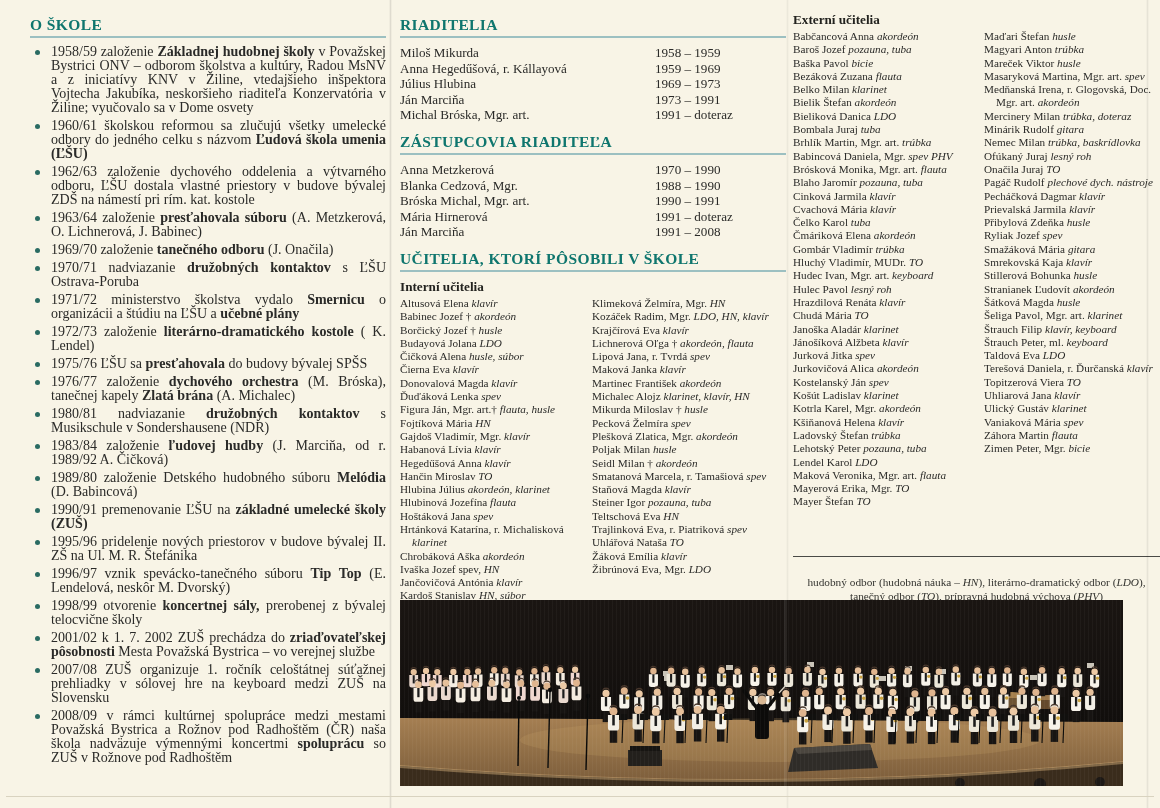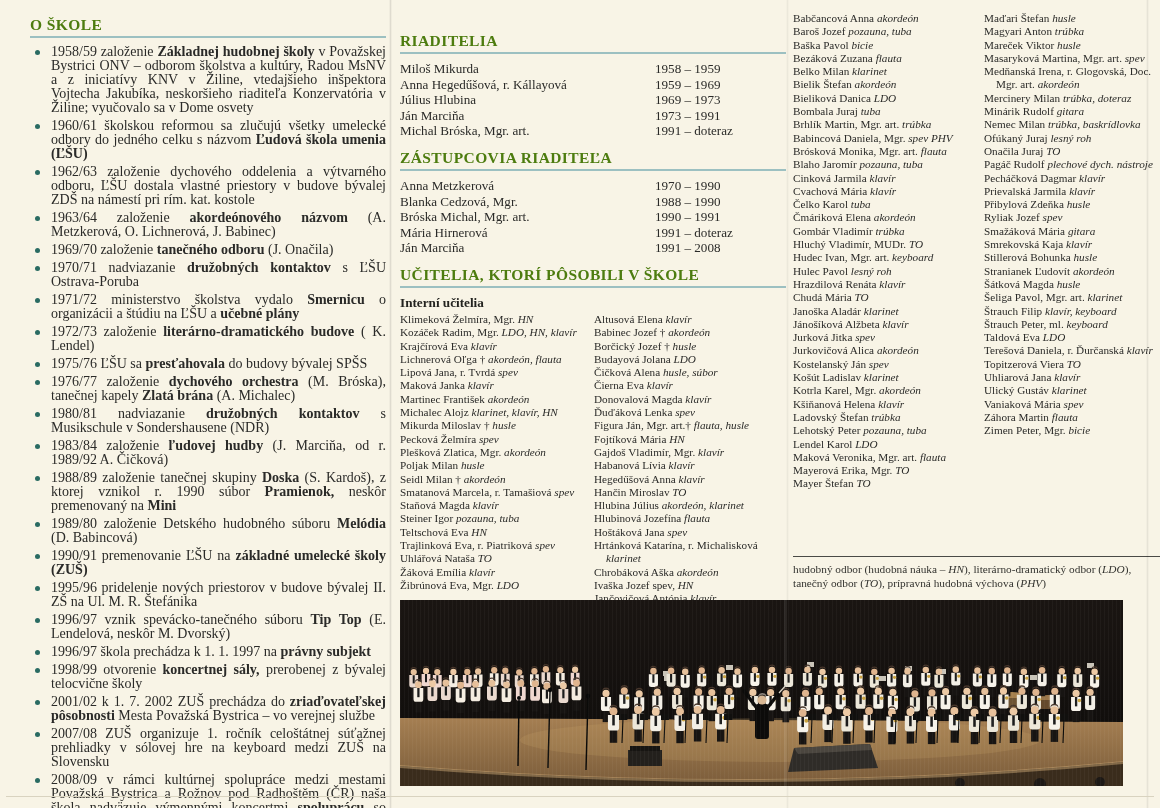--- a/index.html
+++ b/index.html
@@ -10,25 +10,25 @@
     color:#2a2a28; overflow:hidden;
   }
   .fold{position:absolute;top:0;bottom:0;width:3px;pointer-events:none;}
   .fold-1{left:389px;background:linear-gradient(90deg,rgba(0,0,0,0.00),rgba(0,0,0,0.10),rgba(0,0,0,0.00));}
   .fold-2{left:786px;background:linear-gradient(90deg,rgba(0,0,0,0.00),rgba(0,0,0,0.05),rgba(0,0,0,0.00));}
   .fold-3{left:1146px;background:linear-gradient(90deg,rgba(0,0,0,0.00),rgba(0,0,0,0.07),rgba(0,0,0,0.00));}
   .bottom-rule{position:absolute;left:6px;right:6px;top:796px;height:1px;background:#d9d3c0;}
 
   .col{position:absolute;}
   .col-left{left:30px;top:16px;width:356px;}
-  .col-mid{left:400px;top:32px;width:386px;font-family:Liberation Serif, serif;}
+  .col-mid{left:400px;top:16px;width:386px;font-family:Liberation Serif, serif;}
   .col-right{left:793px;top:12px;width:367px;}
 
   .sec-head{
-    font-size:15.5px;font-weight:bold;color:#4d7c0f;letter-spacing:.4px;
+    font-size:15.5px;font-weight:bold;color:#0f766e;letter-spacing:.4px;
     border-bottom:2px solid #9cc0c1;padding-bottom:2px;margin:0 0 7px 0;
   }
   .sub-head{font-size:13.2px;font-weight:bold;color:#23231f;margin:0 0 2px 0;}
 
   
   .bullets{list-style:none;margin:0;padding:0;}
   .bullets li{
     position:relative;padding-left:21px;margin-bottom:4px;
     font-size:14px;line-height:14px;text-align:justify;font-family:Liberation Serif, serif;
   }
@@ -48,22 +48,22 @@
   .tcol{font-size:11.2px;line-height:13.3px;}
   .tcol .entry{padding-left:12px;text-indent:-12px;}
   .int-c1{width:188px;margin-right:4px;}
   .int-c2{width:194px;}
   .ext-c1{width:186px;margin-right:5px;}
   .ext-c2{width:176px;}
   .tcol i, .footnote i{font-style:italic;}
 
   .footnote{
     position:absolute;left:793px;top:556px;width:367px;
-    border-top:1.2px solid #4a4a46;padding-top:5px;
-    font-size:11.3px;line-height:14.2px;color:#33332f;
+    border-top:1.2px solid #4a4a46;padding-top:18px;
+    font-size:11.3px;line-height:14.2px;color:#33332f;text-align:center;
   }
 
   
   .photo{
     position:absolute;left:400px;top:600px;width:723px;height:186px;
     background:#141110;overflow:hidden;
   }
   .photo::after{
     content:'';position:absolute;inset:0;pointer-events:none;
     background:repeating-linear-gradient(90deg,rgba(255,255,255,0.035) 0 1px,transparent 1px 4px);
@@ -74,35 +74,33 @@
 <body>
 
 <div class="page">
 
   <div class="col col-left">
     <div class="sec-head">O ŠKOLE</div>
     <ul class="bullets">
         <li>1958/59 založenie <b>Základnej hudobnej školy</b> v Považskej Bystrici ONV – odborom školstva a kultúry, Radou MsNV a z iniciatívy KNV v Žiline, vtedajšieho inšpektora Vojtecha Jakubíka, neskoršieho riaditeľa Konzervatória v Žiline; vyučovalo sa v Dome osvety</li>
         <li>1960/61 školskou reformou sa zlučujú všetky umelecké odbory do jedného celku s názvom <b>Ľudová škola umenia (ĽŠU)</b></li>
         <li>1962/63 založenie dychového oddelenia a výtvarného odboru, ĽŠU dostala vlastné priestory v budove bývalej ZDŠ na námestí pri rím. kat. kostole</li>
-        <li>1963/64 založenie <b>akordeónového názvom</b> (A. Metzkerová, O. Lichnerová, J. Babinec)</li>
+        <li>1963/64 založenie <b>presťahovala súboru</b> (A. Metzkerová, O. Lichnerová, J. Babinec)</li>
         <li>1969/70 založenie <b>tanečného odboru</b> (J. Onačila)</li>
         <li>1970/71 nadviazanie <b>družobných kontaktov</b> s ĽŠU Ostrava-Poruba</li>
         <li>1971/72 ministerstvo školstva vydalo <b>Smernicu</b> o organizácii a štúdiu na ĽŠU a <b>učebné plány</b></li>
-        <li>1972/73 založenie <b>literárno-dramatického budove</b> ( K. Lendel)</li>
+        <li>1972/73 založenie <b>literárno-dramatického kostole</b> ( K. Lendel)</li>
         <li>1975/76 ĽŠU sa <b>presťahovala</b> do budovy bývalej SPŠS</li>
         <li>1976/77 založenie <b>dychového orchestra</b> (M. Bróska), tanečnej kapely <b>Zlatá brána</b> (A. Michalec)</li>
         <li>1980/81 nadviazanie <b>družobných kontaktov</b> s Musikschule v Sondershausene (NDR)</li>
         <li>1983/84 založenie <b>ľudovej hudby</b> (J. Marciňa, od r. 1989/92 A. Čičková)</li>
-        <li>1988/89 založenie tanečnej skupiny <b>Doska</b> (S. Kardoš), z ktorej vznikol r. 1990 súbor <b>Pramienok,</b> neskôr premenovaný na <b>Mini</b></li>
         <li>1989/80 založenie Detského hudobného súboru <b>Melódia</b> (D. Babincová)</li>
         <li>1990/91 premenovanie ĽŠU na <b>základné umelecké školy (ZUŠ)</b></li>
         <li>1995/96 pridelenie nových priestorov v budove bývalej II. ZŠ na Ul. M. R. Štefánika</li>
         <li>1996/97 vznik spevácko-tanečného súboru <b>Tip Top</b> (E. Lendelová, neskôr M. Dvorský)</li>
-        <li>1996/97 škola prechádza k 1. 1. 1997 na <b>právny subjekt</b></li>
         <li>1998/99 otvorenie <b>koncertnej sály,</b> prerobenej z bývalej telocvične školy</li>
         <li>2001/02 k 1. 7. 2002 ZUŠ prechádza do <b>zriaďovateľskej pôsobnosti</b> Mesta Považská Bystrica – vo verejnej službe</li>
         <li>2007/08 ZUŠ organizuje 1. ročník celoštátnej súťažnej prehliadky v sólovej hre na keyboard medzi ZUŠ na Slovensku</li>
         <li>2008/09 v rámci kultúrnej spolupráce medzi mestami Považská Bystrica a Rožnov pod Radhoštěm (ČR) naša škola nadväzuje výmennými koncertmi <b>spoluprácu</b> so ZUŠ v Rožnove pod Radhoštěm</li>
       </ul>
   </div>
 
   <div class="col col-mid">
     <div class="sec-head">RIADITELIA</div>
     <div class="dir-rows">
@@ -149,43 +147,20 @@
         <div class="dir-row">
           <span class="name">Ján Marciňa</span>
           <span class="years">1991 – 2008</span>
         </div>
       </div>
 
     <div class="sec-head mt">UČITELIA, KTORÍ PÔSOBILI V ŠKOLE</div>
 
     <div class="sub-head">Interní učitelia</div>
     <div class="teach-cols">
-      <div class="tcol int-c2">
-          <div class="entry">Klimeková Želmíra, Mgr. <i>HN</i></div>
-          <div class="entry">Kozáček Radim, Mgr. <i>LDO, HN, klavír</i></div>
-          <div class="entry">Krajčírová Eva <i>klavír</i></div>
-          <div class="entry">Lichnerová Oľga † <i>akordeón, flauta</i></div>
-          <div class="entry">Lipová Jana, r. Tvrdá <i>spev</i></div>
-          <div class="entry">Maková Janka <i>klavír</i></div>
-          <div class="entry">Martinec František <i>akordeón</i></div>
-          <div class="entry">Michalec Alojz <i>klarinet, klavír, HN</i></div>
-          <div class="entry">Mikurda Miloslav † <i>husle</i></div>
-          <div class="entry">Pecková Želmíra <i>spev</i></div>
-          <div class="entry">Plešková Zlatica, Mgr. <i>akordeón</i></div>
-          <div class="entry">Poljak Milan <i>husle</i></div>
-          <div class="entry">Seidl Milan † <i>akordeón</i></div>
-          <div class="entry">Smatanová Marcela, r. Tamašiová <i>spev</i></div>
-          <div class="entry">Staňová Magda <i>klavír</i></div>
-          <div class="entry">Steiner Igor <i>pozauna, tuba</i></div>
-          <div class="entry">Teltschová Eva <i>HN</i></div>
-          <div class="entry">Trajlinková Eva, r. Piatriková <i>spev</i></div>
-          <div class="entry">Uhlářová Nataša <i>TO</i></div>
-          <div class="entry">Žáková Emília <i>klavír</i></div>
-          <div class="entry">Žibrúnová Eva, Mgr. <i>LDO</i></div>
-        </div>
       <div class="tcol int-c1">
           <div class="entry">Altusová Elena <i>klavír</i></div>
           <div class="entry">Babinec Jozef † <i>akordeón</i></div>
           <div class="entry">Borčický Jozef † <i>husle</i></div>
           <div class="entry">Budayová Jolana <i>LDO</i></div>
           <div class="entry">Čičková Alena <i>husle, súbor</i></div>
           <div class="entry">Čierna Eva <i>klavír</i></div>
           <div class="entry">Donovalová Magda <i>klavír</i></div>
           <div class="entry">Ďuďáková Lenka <i>spev</i></div>
           <div class="entry">Figura Ján, Mgr. art.† <i>flauta, husle</i></div>
@@ -196,24 +171,48 @@
           <div class="entry">Hančin Miroslav <i>TO</i></div>
           <div class="entry">Hlubina Július <i>akordeón, klarinet</i></div>
           <div class="entry">Hlubinová Jozefína <i>flauta</i></div>
           <div class="entry">Hoštáková Jana <i>spev</i></div>
           <div class="entry">Hrtánková Katarína, r. Michalisková <i>klarinet</i></div>
           <div class="entry">Chrobáková Aška <i>akordeón</i></div>
           <div class="entry">Ivaška Jozef spev, <i>HN</i></div>
           <div class="entry">Jančovičová Antónia <i>klavír</i></div>
           <div class="entry">Kardoš Stanislav <i>HN, súbor</i></div>
         </div>
+      <div class="tcol int-c2">
+          <div class="entry">Klimeková Želmíra, Mgr. <i>HN</i></div>
+          <div class="entry">Kozáček Radim, Mgr. <i>LDO, HN, klavír</i></div>
+          <div class="entry">Krajčírová Eva <i>klavír</i></div>
+          <div class="entry">Lichnerová Oľga † <i>akordeón, flauta</i></div>
+          <div class="entry">Lipová Jana, r. Tvrdá <i>spev</i></div>
+          <div class="entry">Maková Janka <i>klavír</i></div>
+          <div class="entry">Martinec František <i>akordeón</i></div>
+          <div class="entry">Michalec Alojz <i>klarinet, klavír, HN</i></div>
+          <div class="entry">Mikurda Miloslav † <i>husle</i></div>
+          <div class="entry">Pecková Želmíra <i>spev</i></div>
+          <div class="entry">Plešková Zlatica, Mgr. <i>akordeón</i></div>
+          <div class="entry">Poljak Milan <i>husle</i></div>
+          <div class="entry">Seidl Milan † <i>akordeón</i></div>
+          <div class="entry">Smatanová Marcela, r. Tamašiová <i>spev</i></div>
+          <div class="entry">Staňová Magda <i>klavír</i></div>
+          <div class="entry">Steiner Igor <i>pozauna, tuba</i></div>
+          <div class="entry">Teltschová Eva <i>HN</i></div>
+          <div class="entry">Trajlinková Eva, r. Piatriková <i>spev</i></div>
+          <div class="entry">Uhlářová Nataša <i>TO</i></div>
+          <div class="entry">Žáková Emília <i>klavír</i></div>
+          <div class="entry">Žibrúnová Eva, Mgr. <i>LDO</i></div>
+        </div>
     </div>
   </div>
 
   <div class="col col-right">
+    <div class="sub-head">Externí učitelia</div>
     <div class="teach-cols">
       <div class="tcol ext-c1">
           <div class="entry">Babčancová Anna <i>akordeón</i></div>
           <div class="entry">Baroš Jozef <i>pozauna, tuba</i></div>
           <div class="entry">Baška Pavol <i>bicie</i></div>
           <div class="entry">Bezáková Zuzana <i>flauta</i></div>
           <div class="entry">Belko Milan <i>klarinet</i></div>
           <div class="entry">Bielik Štefan <i>akordeón</i></div>
           <div class="entry">Bieliková Danica <i>LDO</i></div>
           <div class="entry">Bombala Juraj <i>tuba</i></div>

